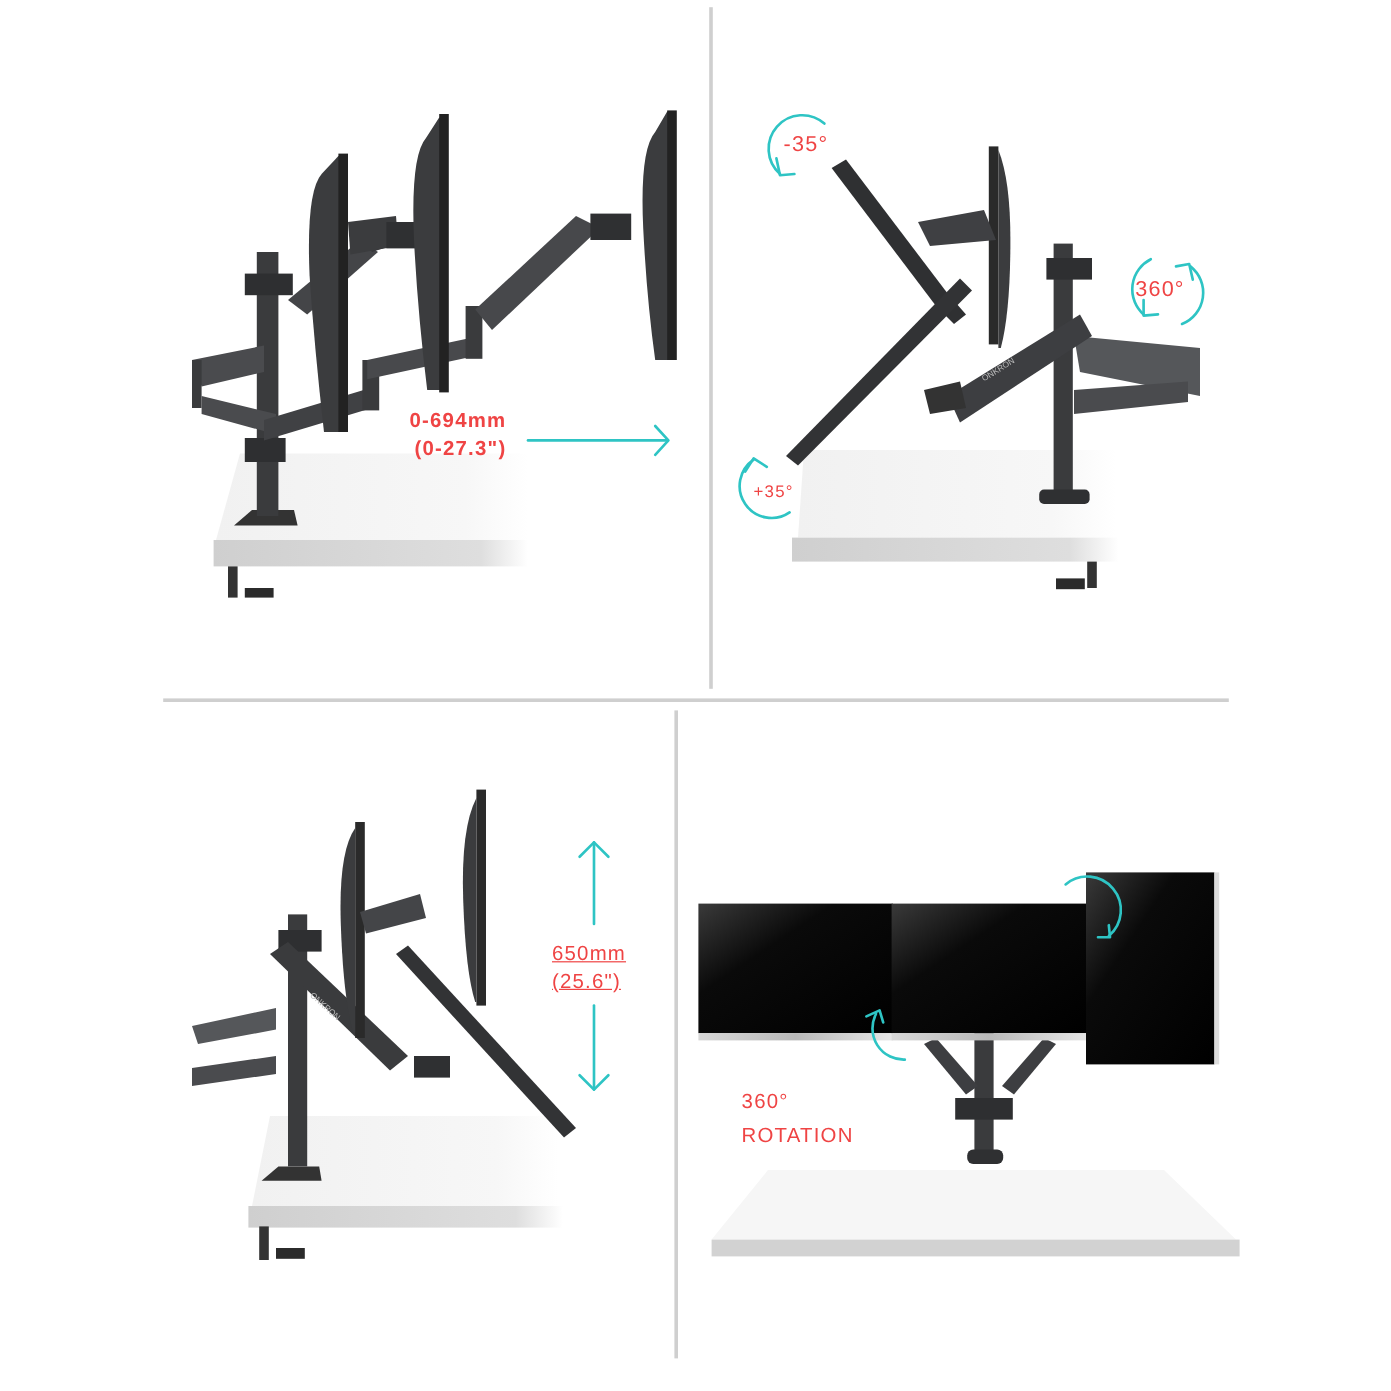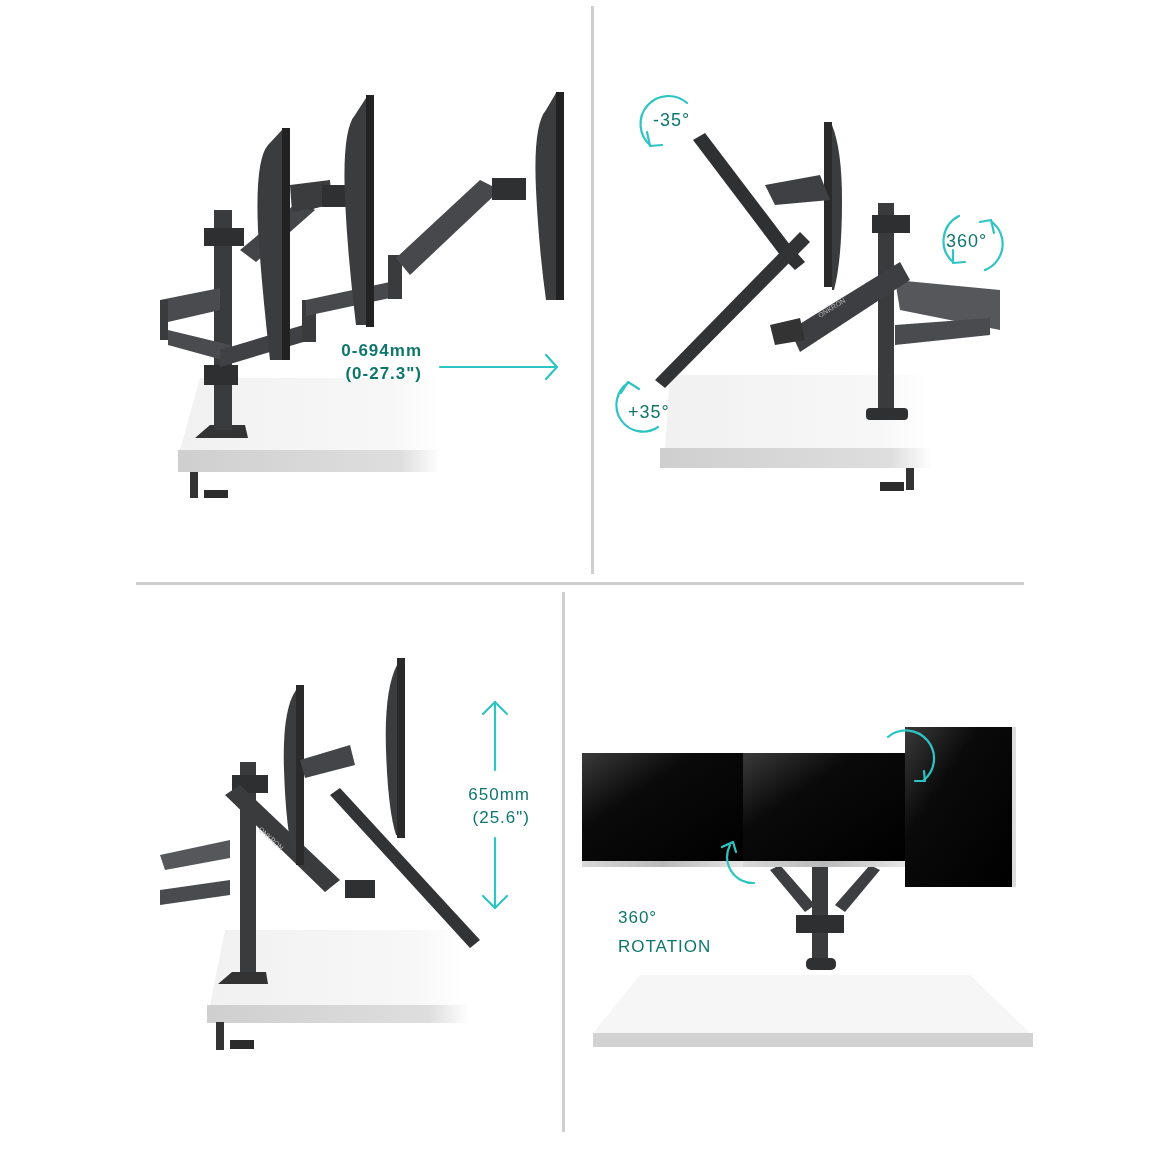--- a/index.html
+++ b/index.html
@@ -1,22 +1,22 @@
 <!DOCTYPE html>
 <html><head>
   <meta charset="utf-8">
   <style>
     html, body { margin: 0; padding: 0; background: #ffffff; }
     body { width: 1159px; height: 1159px; position: relative; overflow: hidden;
            font-family: "Liberation Sans", "DejaVu Sans", sans-serif; color: #3d3d3d; }
     .divider { position: absolute; background: #cfcfcf; }
     svg.scene { position: absolute; left: 0; top: 0; }
-    .label { position: absolute; font-size: 17px; letter-spacing: 1px; color: #0f766e; line-height: 1.35; }
+    .label { position: absolute; font-size: 17px; letter-spacing: 1px; color: #ef4444; line-height: 1.35; }
     .label-right { text-align: right; font-weight: bold; }
-    .label-center { text-align: right; }
+    .label-center { text-align: left; text-decoration: underline; }
   </style>
 </head>
 <body>
 
 <div class="divider" style="left:591px; top:6px; width:3px; height:568px;"></div>
 <div class="divider" style="left:136px; top:582px; width:888px; height:3px;"></div>
 <div class="divider" style="left:562px; top:592px; width:3px; height:540px;"></div>
 
 <svg class="scene" width="1159" height="1159" viewBox="0 0 1159 1159">
   <defs>
@@ -187,21 +187,21 @@
     </g>
   </g>
 </svg>
 
 <div class="label label-right" style="left:300px; top:340px; width:122px;">
   <div>0-694mm</div>
   <div>(0-27.3")</div>
 </div>
 
 <div class="label" style="left:653px; top:108px; font-size:18px;">-35°</div>
-<div class="label" style="left:628px; top:400px; font-size:18px;">+35°</div>
+<div class="label" style="left:628px; top:400px; font-size:14px;">+35°</div>
 <div class="label" style="left:946px; top:229px; font-size:18px;">360°</div>
 
 <div class="label label-center" style="left:460px; top:784px; width:70px;">
   <div>650mm</div>
   <div>(25.6")</div>
 </div>
 
 <div class="label" style="left:618px; top:904px; line-height:1.7;">
   <div>360°</div>
   <div>ROTATION</div>

